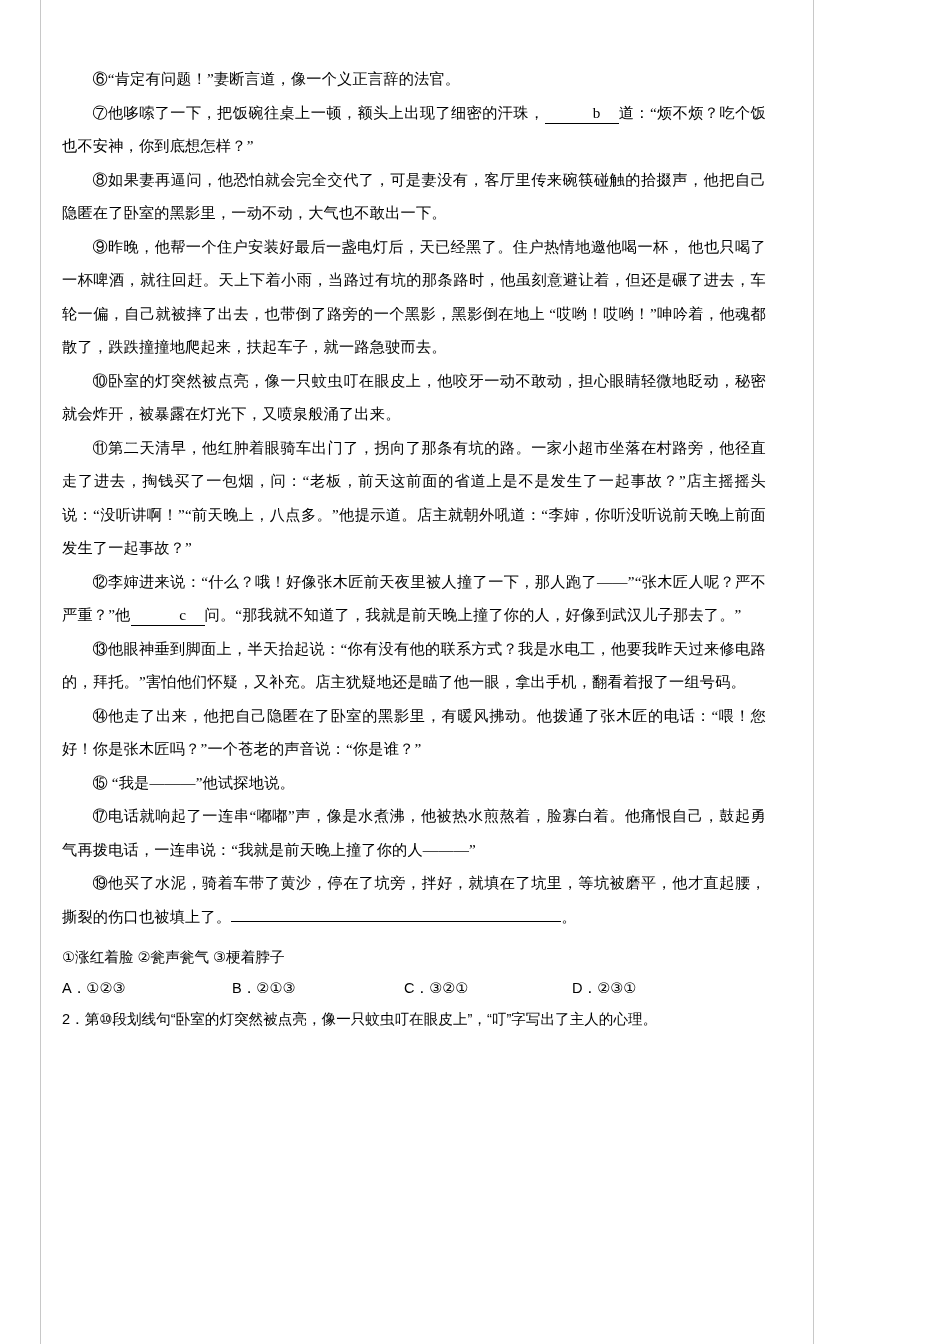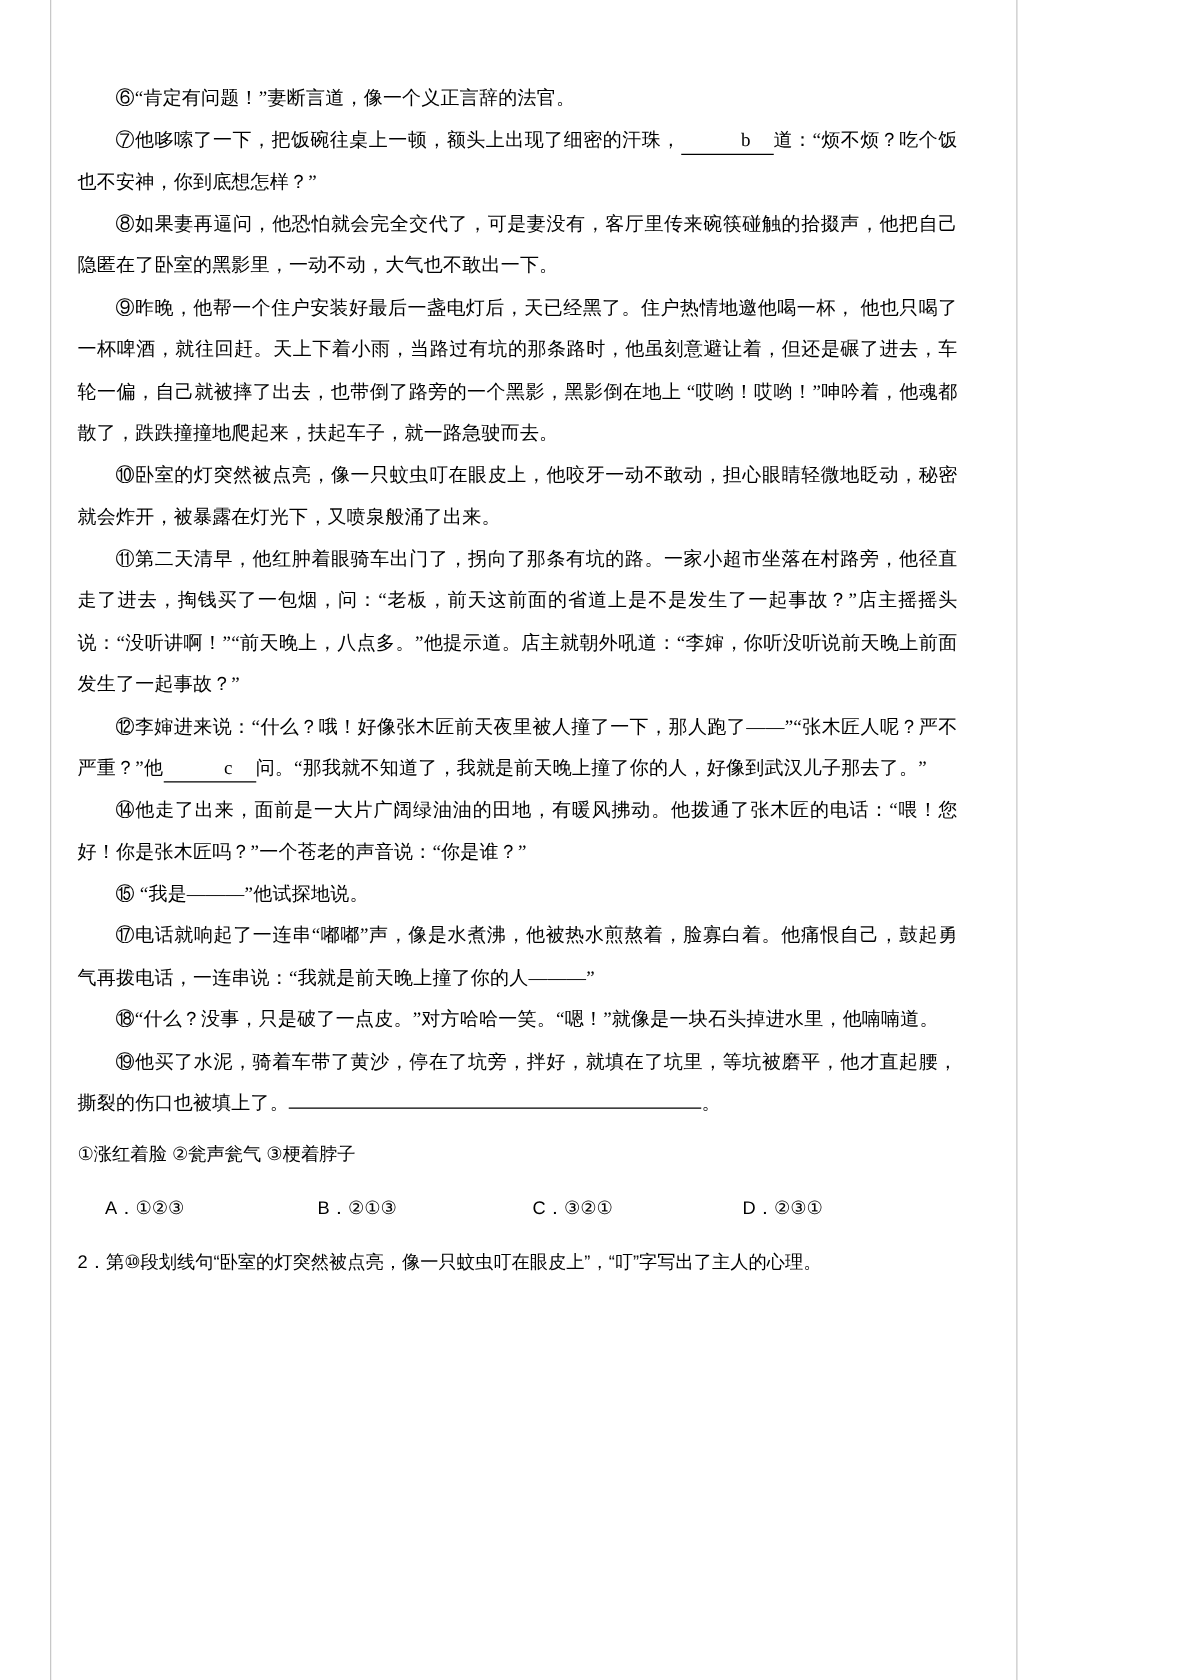--- a/index.html
+++ b/index.html
@@ -72,23 +72,22 @@
     font-size: 14.6px;
     line-height: 31px;
     font-family: "Liberation Sans", "DejaVu Sans", sans-serif;
   }
   .q-line {
     margin: 0;
     text-align: left;
   }
   .opts {
     display: flex;
-    margin: 12px;
+    margin: 0;
     padding: 0;
-    justify-content: flex-end;
   }
   .opts .opt {
     white-space: nowrap;
   }
   .opt-a { width: 170px; }
   .opt-b { width: 172px; }
   .opt-c { width: 168px; }
   .opt-d { width: 160px; }
   .sp-top-1 { margin-top: 0px; }
 </style>
@@ -122,37 +121,37 @@
     </p>
 
     <p class="para">
       <span>⑪第二天清早，他红肿着眼骑车出门了，拐向了那条有坑的路。一家小超市坐落在村路旁，他径直走了进去，掏钱买了一包烟，问：“老板，前天这前面的省道上是不是发生了一起事故？”店主摇摇头说：“没听讲啊！”“前天晚上，八点多。”他提示道。店主就朝外吼道：“李婶，你听没听说前天晚上前面发生了一起事故？”</span>
     </p>
 
     <p class="para">
       <span>⑫李婶进来说：“什么？哦！好像张木匠前天夜里被人撞了一下，那人跑了——”“张木匠人呢？严不严重？”他</span><span class="blank">c</span><span>问。“那我就不知道了，我就是前天晚上撞了你的人，好像到武汉儿子那去了。”</span>
     </p>
 
+    <p class="para">
+      <span>⑬他眼神垂到脚面上，半天抬起说：“你有没有他的联系方式？我是水电工，他要我昨天过来修电路的，拜托。”害怕他们怀疑，又补充。店主犹疑地还是瞄了他一眼，拿出手机，翻看着报了一组号码。</span>
+    </p>
 
     <p class="para">
-      <span>⑭他走了出来，面前是一大片广阔绿油油的田地，有暖风拂动。他拨通了张木匠的电话：“喂！您好！你是张木匠吗？”一个苍老的声音说：“你是谁？”</span>
+      <span>⑭他走了出来，他把自己隐匿在了卧室的黑影里，有暖风拂动。他拨通了张木匠的电话：“喂！您好！你是张木匠吗？”一个苍老的声音说：“你是谁？”</span>
     </p>
 
     <p class="para">
       <span>⑮ “我是———”他试探地说。</span>
     </p>
 
 
     <p class="para">
       <span>⑰电话就响起了一连串“嘟嘟”声，像是水煮沸，他被热水煎熬着，脸寡白着。他痛恨自己，鼓起勇气再拨电话，一连串说：“我就是前天晚上撞了你的人———”</span>
     </p>
 
-    <p class="para">
-      <span>⑱“什么？没事，只是破了一点皮。”对方哈哈一笑。“嗯！”就像是一块石头掉进水里，他喃喃道。</span>
-    </p>
 
     <p class="para">
       <span>⑲他买了水泥，骑着车带了黄沙，停在了坑旁，拌好，就填在了坑里，等坑被磨平，他才直起腰，撕裂的伤口也被填上了。</span><span class="blank-long"></span><span>。</span>
     </p>
 
   </div>
 
   <div class="questions">
     <p class="q-line">①涨红着脸 ②瓮声瓮气 ③梗着脖子</p>
     <div class="opts">

